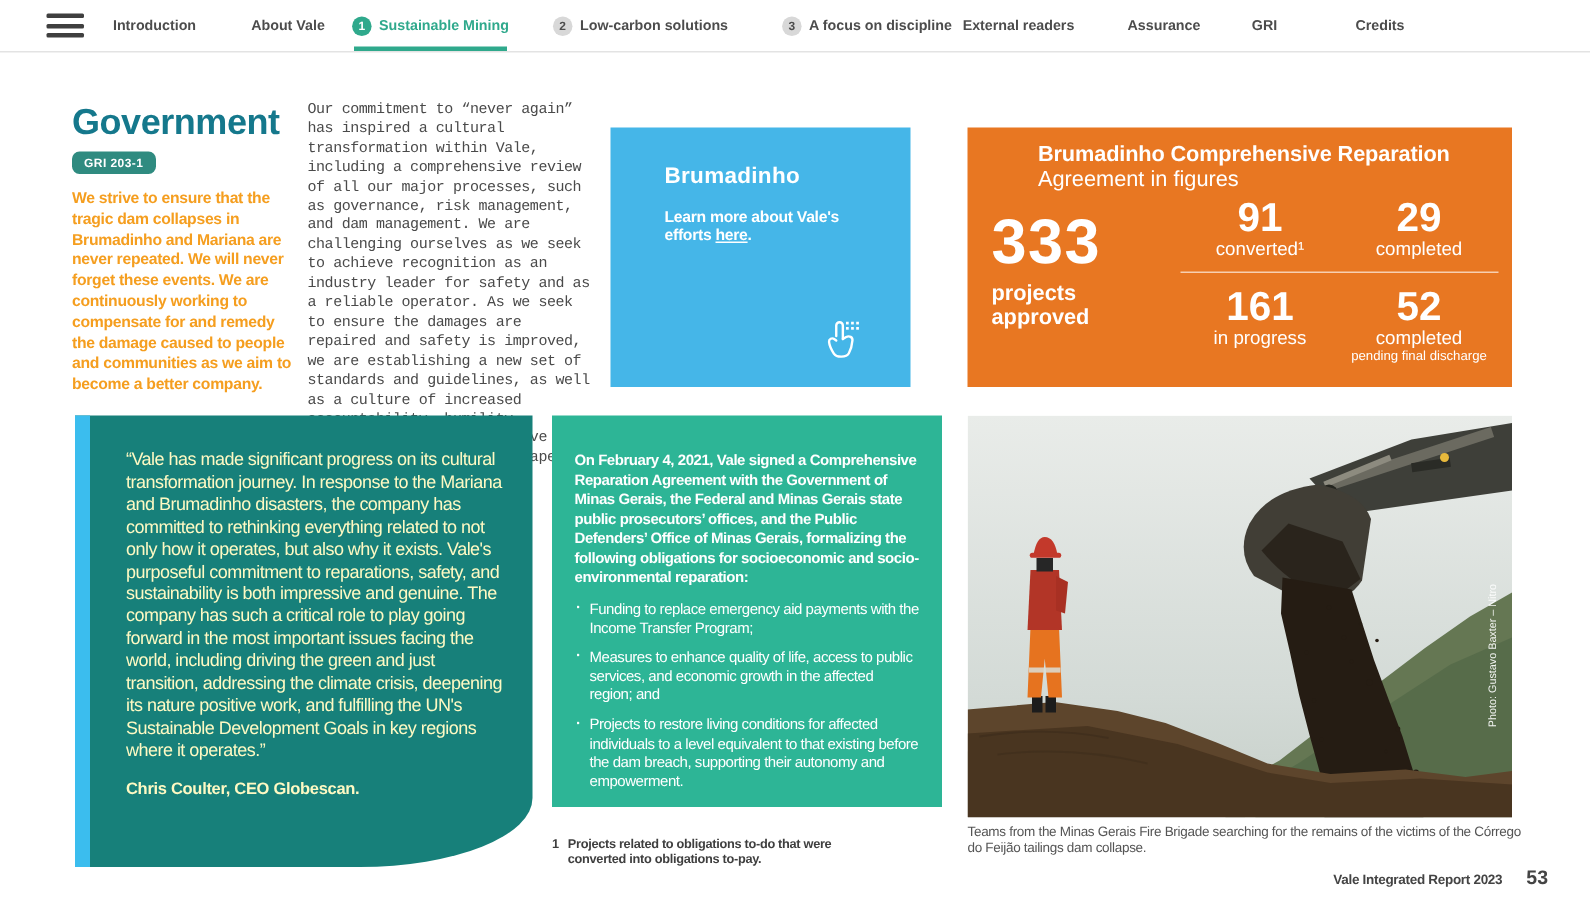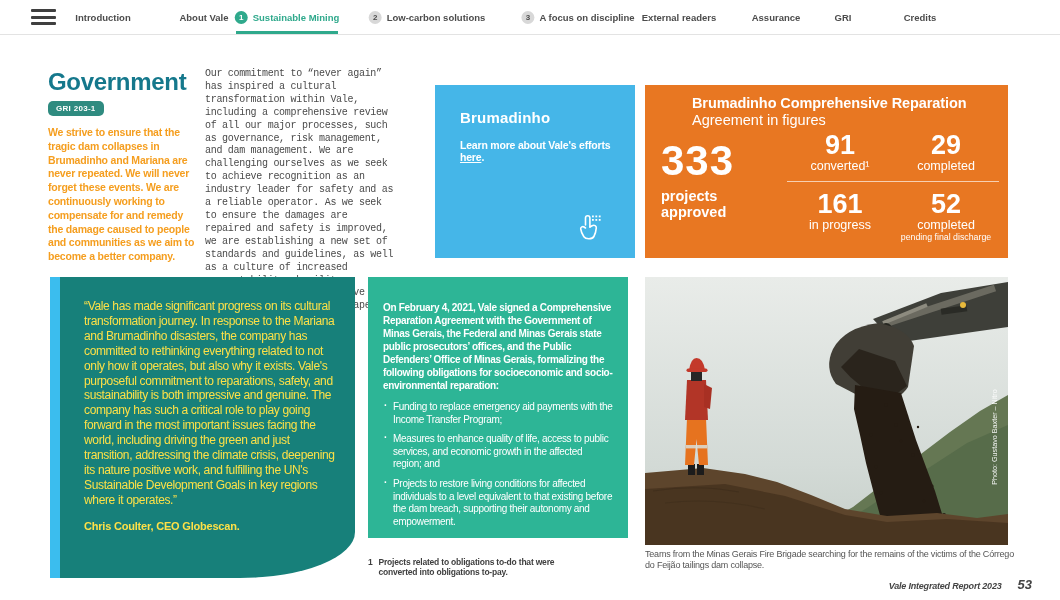--- a/index.html
+++ b/index.html
@@ -25,21 +25,21 @@
               color:#15788c;letter-spacing:-0.3px;}
   .gri-tag{position:absolute;left:48px;top:101px;background:#2f8b80;color:#fff;
            font-size:8px;font-weight:bold;padding:3px 8px;border-radius:5px;letter-spacing:0.3px;}
   .lead{position:absolute;left:48px;top:126px;width:152px;font-size:10.5px;font-weight:bold;
         color:#f59e1f;line-height:13.8px;letter-spacing:-0.2px;}
   .intro{position:absolute;left:205px;top:68px;width:193px;font-size:10px;color:#4a4a4a;
          line-height:12.9px;letter-spacing:-0.3px;font-family:Liberation Mono, monospace;}
 
   
   .blue-card{position:absolute;left:407px;top:85px;width:200px;height:173px;background:#45b6e8;
-             color:#fff;box-sizing:border-box;padding:24px 24px 0 25px;margin-left:28px;}
+             color:#fff;box-sizing:border-box;padding:24px 24px 0 36px;}
   .blue-card h3{margin:0 0 10px 0;font-size:15px;letter-spacing:0.2px;}
   .blue-card p{margin:0;font-size:10px;font-weight:bold;line-height:12.6px;letter-spacing:-0.2px;}
   .blue-card .link-line{margin-top:13px;font-size:10.5px;font-weight:bold;letter-spacing:-0.2px;}
   .blue-card .link-line a{color:#fff;text-decoration:underline;cursor:pointer;}
   .hand-icon{position:absolute;right:32px;bottom:8px;}
 
   
   .orange-card{position:absolute;left:645px;top:85px;width:363px;height:173px;background:#e87722;
                color:#fff;box-sizing:border-box;}
   .orange-card .card-title{position:absolute;left:15px;top:10px;line-height:16.5px;margin-left:32px;}
@@ -51,21 +51,21 @@
   .figures-grid{position:absolute;left:142px;top:46px;width:212px;display:grid;
                 grid-template-columns:1fr 1fr;row-gap:0;}
   .fig-cell{text-align:center;padding-bottom:8px;}
   .fig-value{font-size:27px;font-weight:bold;line-height:28px;}
   .fig-label{font-size:12.5px;line-height:14px;}
   .fig-sub{font-size:8.8px;line-height:10px;}
   .fig-divider{grid-column:1 / -1;border-top:1px solid rgba(255,255,255,0.65);margin:0 0 8px 0;}
 
   
   .quote-card{position:absolute;left:50px;top:277px;width:305px;height:301px;background:#17807a;
-              color:#fde047;border-bottom-right-radius:115px 46px;}
+              color:#fef9c3;border-bottom-right-radius:115px 46px;}
   .quote-card .strip{position:absolute;left:0;top:0;width:10px;height:100%;background:#3bbdee;
                      border-bottom-left-radius:0;}
   .quote-card .quote{position:absolute;left:34px;top:22px;width:256px;font-size:12px;
                      line-height:14.9px;letter-spacing:-0.35px;}
   .quote-card .attr{position:absolute;left:34px;top:243px;font-size:11px;font-weight:bold;letter-spacing:-0.2px;}
 
   
   .green-card{position:absolute;left:368px;top:277px;width:260px;height:261px;background:#2db596;
               color:#fff;box-sizing:border-box;padding:15px 15px 0 15px;}
   .green-card h3{margin:0;font-size:14.5px;line-height:17px;letter-spacing:-0.1px;}
@@ -79,39 +79,39 @@
             color:#3f3f3f;line-height:10px;display:flex;gap:6px;letter-spacing:-0.2px;}
 
   
   .photo{position:absolute;left:645px;top:277px;width:363px;height:268px;overflow:hidden;}
   .photo svg{display:block;}
   .caption{position:absolute;left:645px;top:549px;width:372px;font-size:9px;color:#555;
            line-height:10.8px;letter-spacing:-0.2px;}
 
   
   .footer{position:absolute;right:28px;top:577px;display:flex;align-items:baseline;gap:16px;
-          color:#444;font-style:italic;}
+          color:#444;}
   .footer .rep{font-size:9px;font-weight:bold;letter-spacing:-0.2px;}
   .footer .pg{font-size:13px;font-weight:bold;}
 </style>
 </head>
 <body>
 
 <div id="app">
 
   <div class="header">
     <div class="hamburger">
       <span></span>
         <span></span>
         <span></span>
     </div>
     <div class="nav-item" style="left:103px">
       <span>Introduction</span>
     </div>
-    <div class="nav-item" style="left:204px">
+    <div class="nav-item" style="left:192px">
       <span>About Vale</span>
     </div>
     <div class="nav-item active" style="left:287px">
       <span class="step">1</span>
       <span>Sustainable Mining</span>
     </div>
     <div class="nav-item" style="left:427px">
       <span class="step">2</span>
       <span>Low-carbon solutions</span>
     </div>

